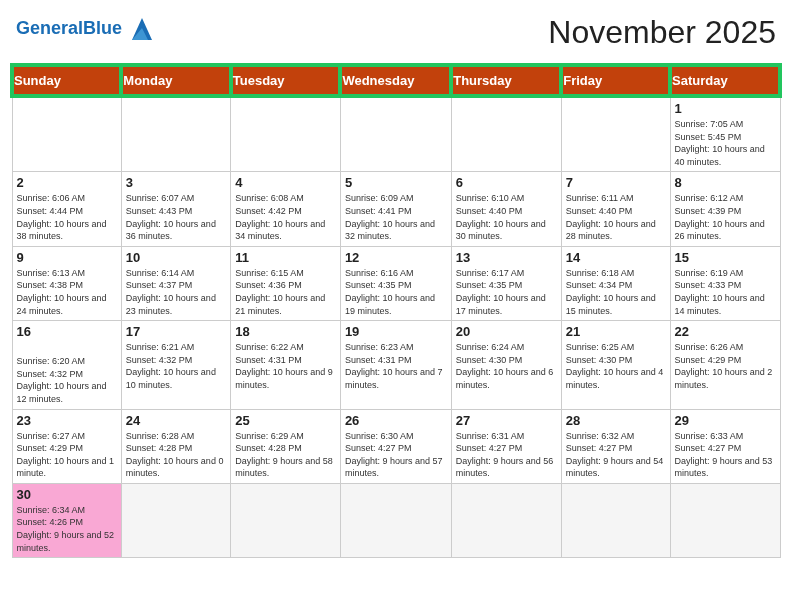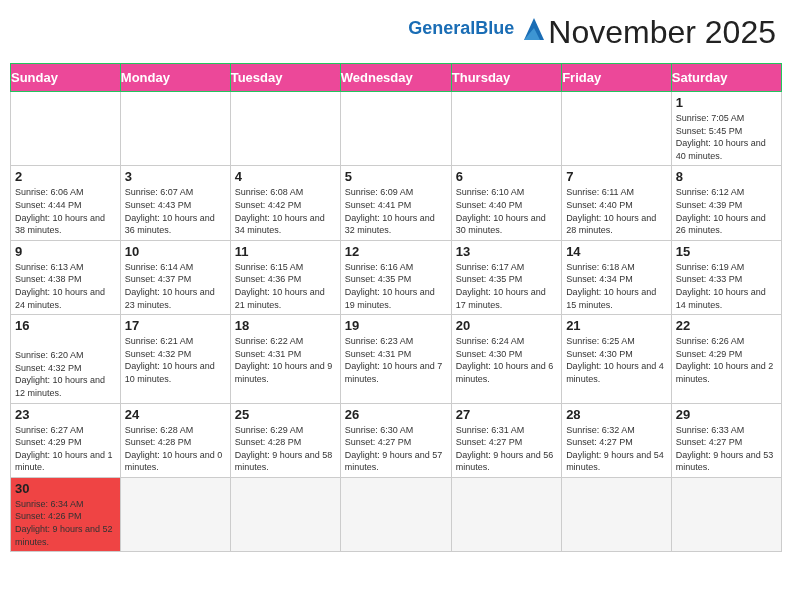--- a/index.html
+++ b/index.html
@@ -5,21 +5,21 @@
     * { box-sizing: border-box; margin: 0; padding: 0; }
     body {
       font-family: Arial, sans-serif;
       background: #fff;
       width: 792px;
       min-height: 612px;
       padding: 10px;
     }
     .header-area {
       display: flex;
-      justify-content: flex-end;
+      justify-content: space-between;
       align-items: flex-start;
       margin-bottom: 8px;
       padding: 4px 6px;
     }
     .logo-area {
       display: flex;
       align-items: center;
     }
     .logo-text {
       font-size: 18px;
@@ -47,27 +47,27 @@
     .cal-subtitle {
       font-size: 13px;
       color: #555;
     }
     .calendar {
       width: 100%;
       border-collapse: collapse;
       border: 1px solid #ccc;
     }
     .calendar th {
-      background: #ec4899;
+      background: #c2410c;
       color: #fff;
       font-size: 13px;
       font-weight: bold;
       padding: 6px 0;
       text-align: left;
-      border: 1px solid #22c55e;
+      border: 4px solid #22c55e;
     }
     .calendar td {
       border: 1px solid #ccc;
       vertical-align: top;
       padding: 3px 4px;
       width: 113px;
       min-height: 80px;
       font-size: 9.5px;
       color: #333;
       background: #fff;
@@ -84,21 +84,21 @@
       color: #333;
       line-height: 1.4;
     }
     .empty-cell {
       background: #f5f5f5;
     }
     .last-row td {
       background: #f5f5f5;
     }
     .last-row td:first-child {
-      background: #ef4444;
+      background: #f9a8d4;
     }
   </style>
 </head>
 <body>
 
 <div class="header-area">
   <div class="logo-area">
     <div style="display:flex;align-items:center;">
       <span class="logo-text">
         <span>General</span><span style="color:#1a6db5;font-weight:bold;">Blue</span>

